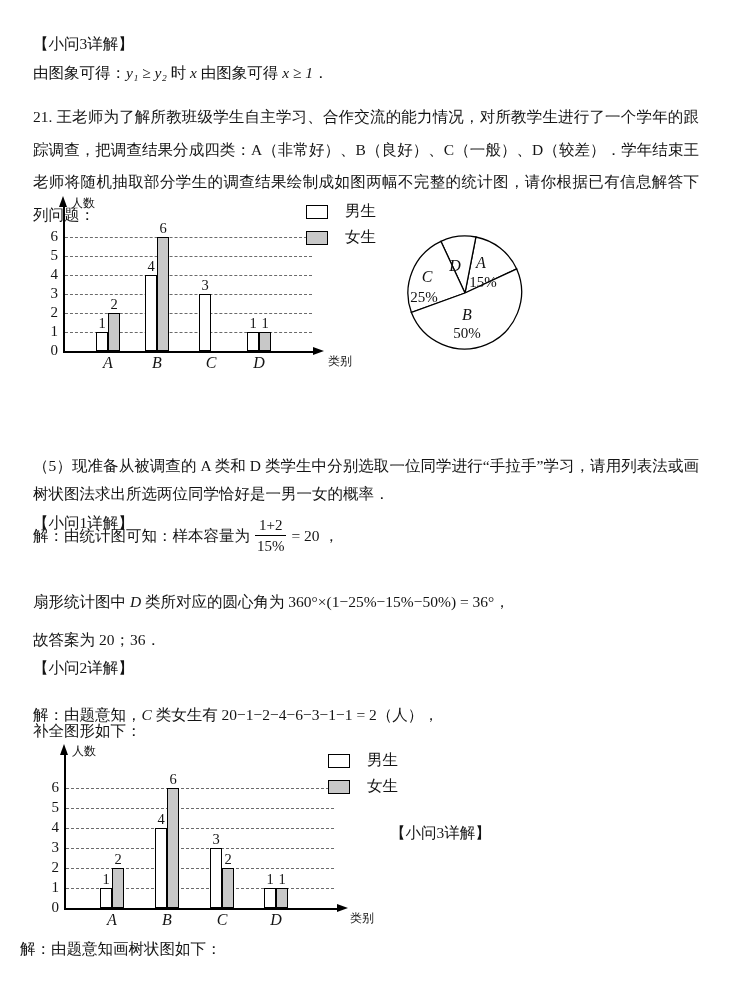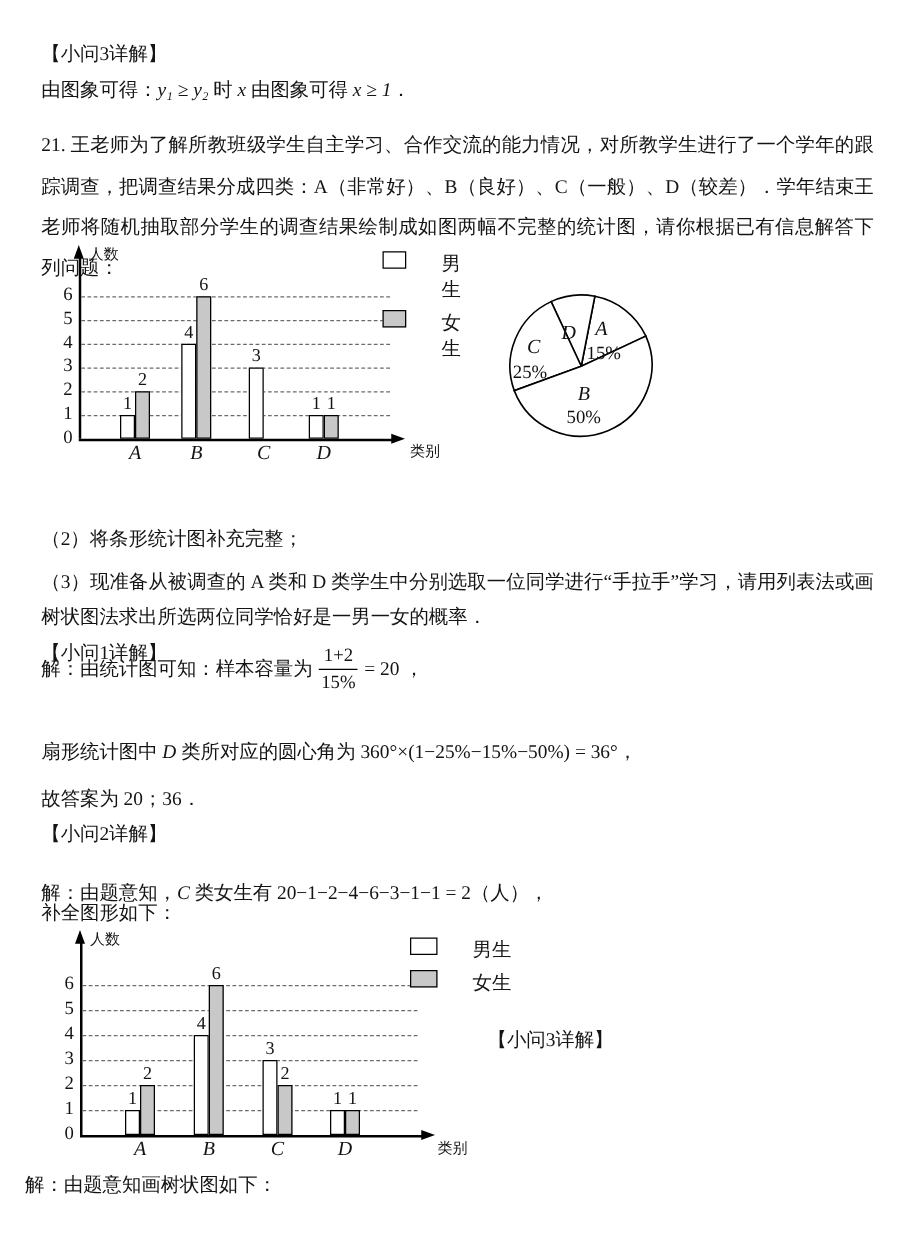--- a/index.html
+++ b/index.html
@@ -19,21 +19,21 @@
   .arrow-up{position:absolute;width:0;height:0;border-left:4.5px solid transparent;border-right:4.5px solid transparent;border-bottom:11px solid #000;}
   .axis-h{position:absolute;height:1.6px;background:#000;}
   .arrow-right{position:absolute;width:0;height:0;border-top:4.5px solid transparent;border-bottom:4.5px solid transparent;border-left:11px solid #000;}
   .axlabel{position:absolute;font-size:12px;}
   .tick{position:absolute;width:18px;text-align:right;font-size:15px;}
   .grid{position:absolute;border-top:1.6px dashed #6b6b6b;height:0;}
   .bar{position:absolute;border:1.2px solid #000;box-sizing:border-box;}
   .vlabel{position:absolute;text-align:center;font-size:14.5px;}
   .catlabel{position:absolute;width:40px;text-align:center;font-size:16px;font-style:italic;}
   .legend{position:absolute;display:flex;flex-direction:column;gap:5px;}
-  .lrow{display:flex;align-items:flex-start;gap:28px;}
+  .lrow{display:flex;align-items:center;gap:17px;}
   .lbox{width:20px;height:12px;border:1.2px solid #000;display:inline-block;}
   .llab{font-size:15.5px;}
 </style>
 </head>
 <body>
 
 <div class="page">
 
   <div class="line" style="left:33px;top:33px">
     <span>【小问3详解】</span>
@@ -104,26 +104,23 @@
         <text x="79" y="38" text-anchor="middle" font-style="italic" font-size="16">A</text>
         <text x="81" y="57" text-anchor="middle" font-size="15">15%</text>
         <text x="53" y="41" text-anchor="middle" font-style="italic" font-size="16">D</text>
         <text x="25" y="52" text-anchor="middle" font-style="italic" font-size="16">C</text>
         <text x="22" y="72" text-anchor="middle" font-size="15">25%</text>
         <text x="65" y="90" text-anchor="middle" font-style="italic" font-size="16">B</text>
         <text x="65" y="108" text-anchor="middle" font-size="15">50%</text>
       </svg></div>
 
 
-  <div class="line" style="left:33px;top:421px">
-    <span>（2）将条形统计图补充完整；</span>
-  </div>
 
   <div class="para" style="left:33px;top:452px;width:666px;line-height:28px">
-    <span>（3）现准备从被调查的 A 类和 D 类学生中分别选取一位同学进行“手拉手”学习，请用列表法或画树状图法求出所选两位同学恰好是一男一女的概率．</span>
+    <span>（5）现准备从被调查的 A 类和 D 类学生中分别选取一位同学进行“手拉手”学习，请用列表法或画树状图法求出所选两位同学恰好是一男一女的概率．</span>
   </div>
 
   <div class="line" style="left:33px;top:512px">
     <span>【小问1详解】</span>
   </div>
 
   <div class="line flexline" style="left:33px;top:516px">
     <span>解：由统计图可知：样本容量为</span>
     <span class="frac">
       <span class="num">1+2</span>

